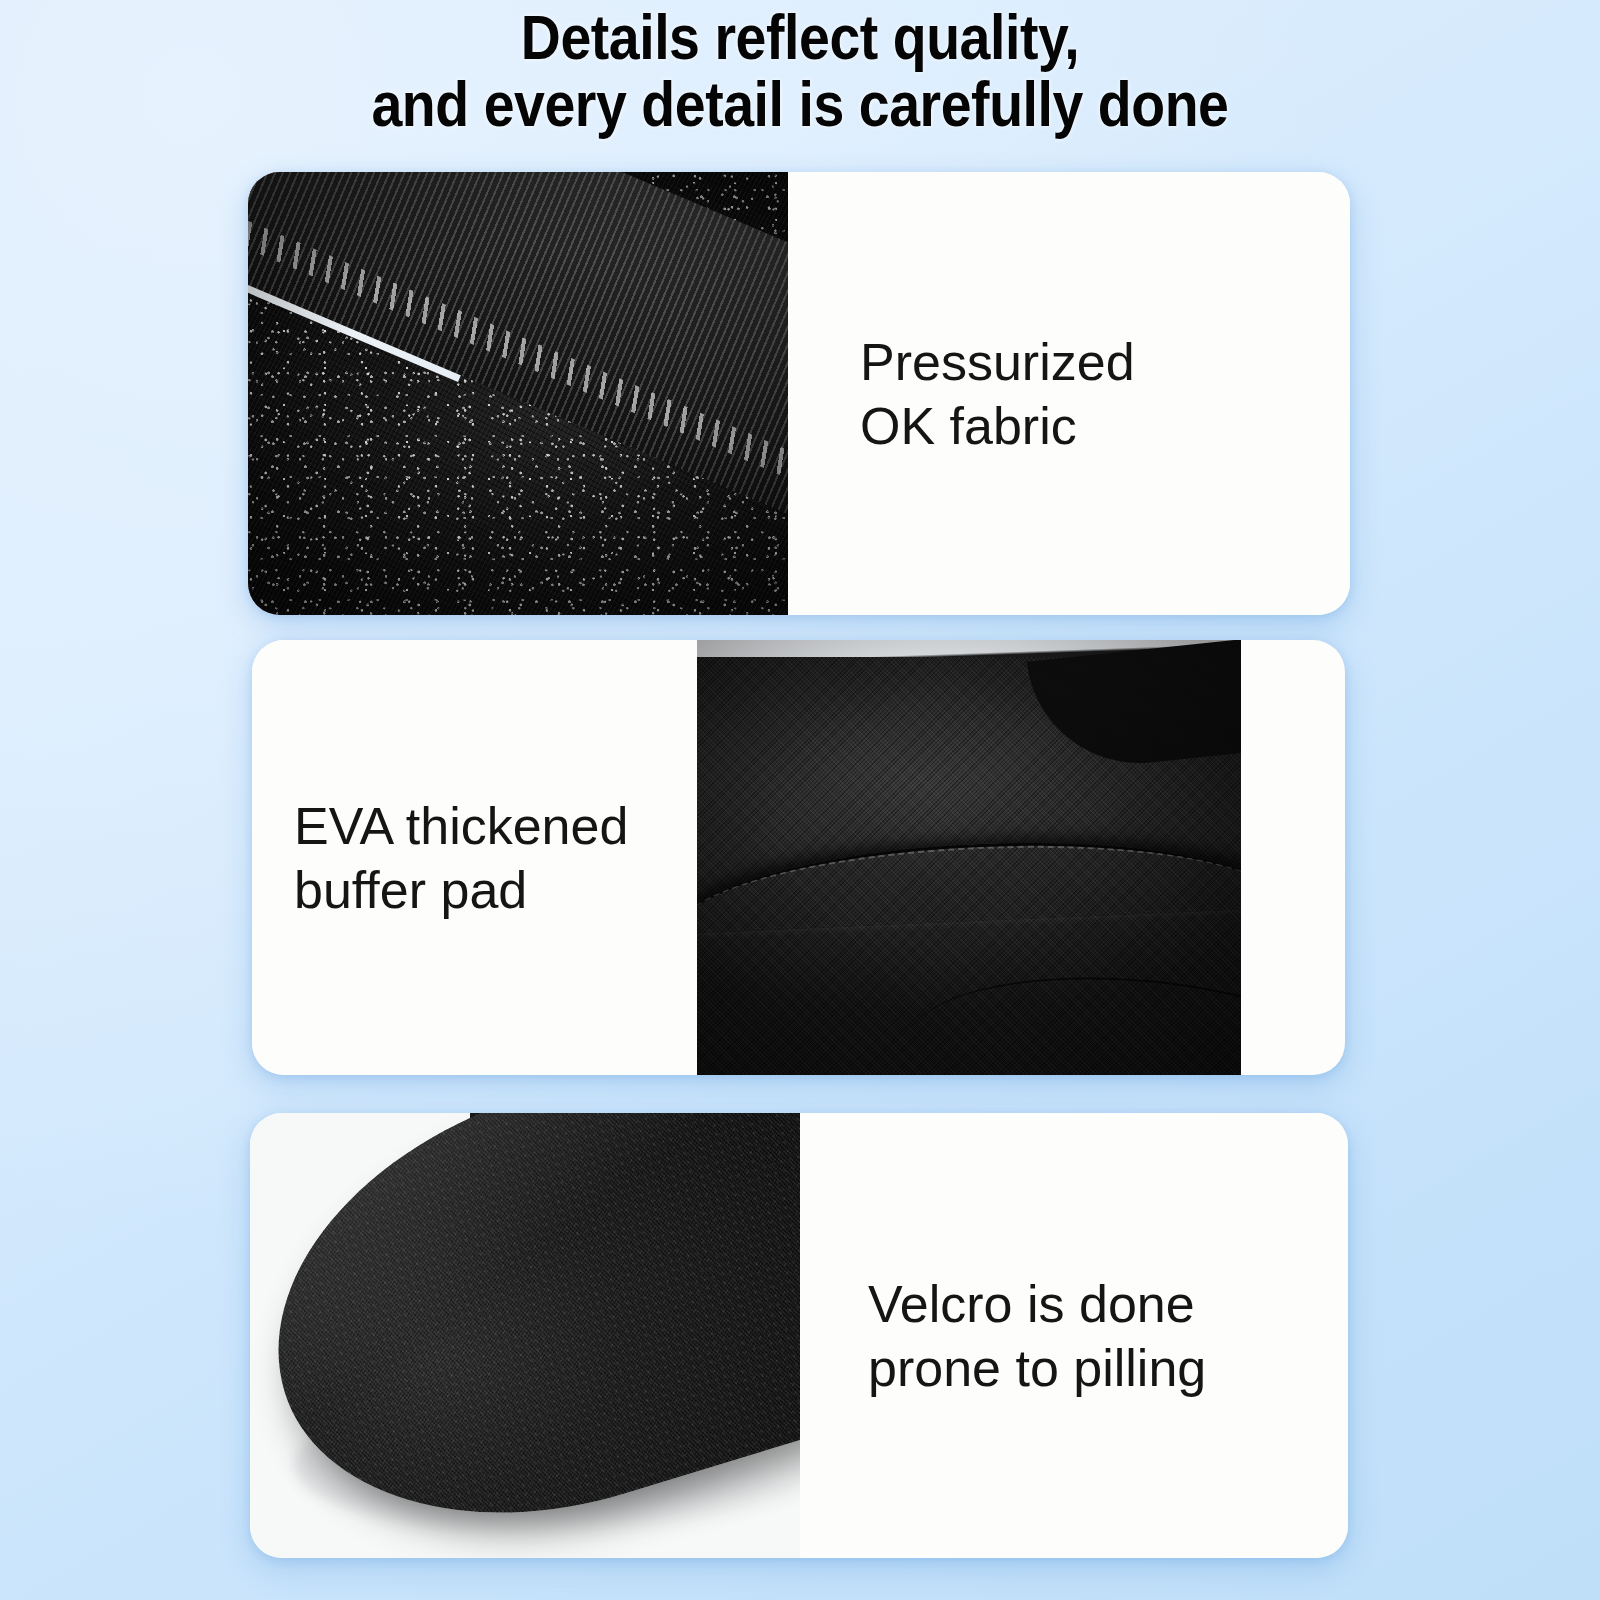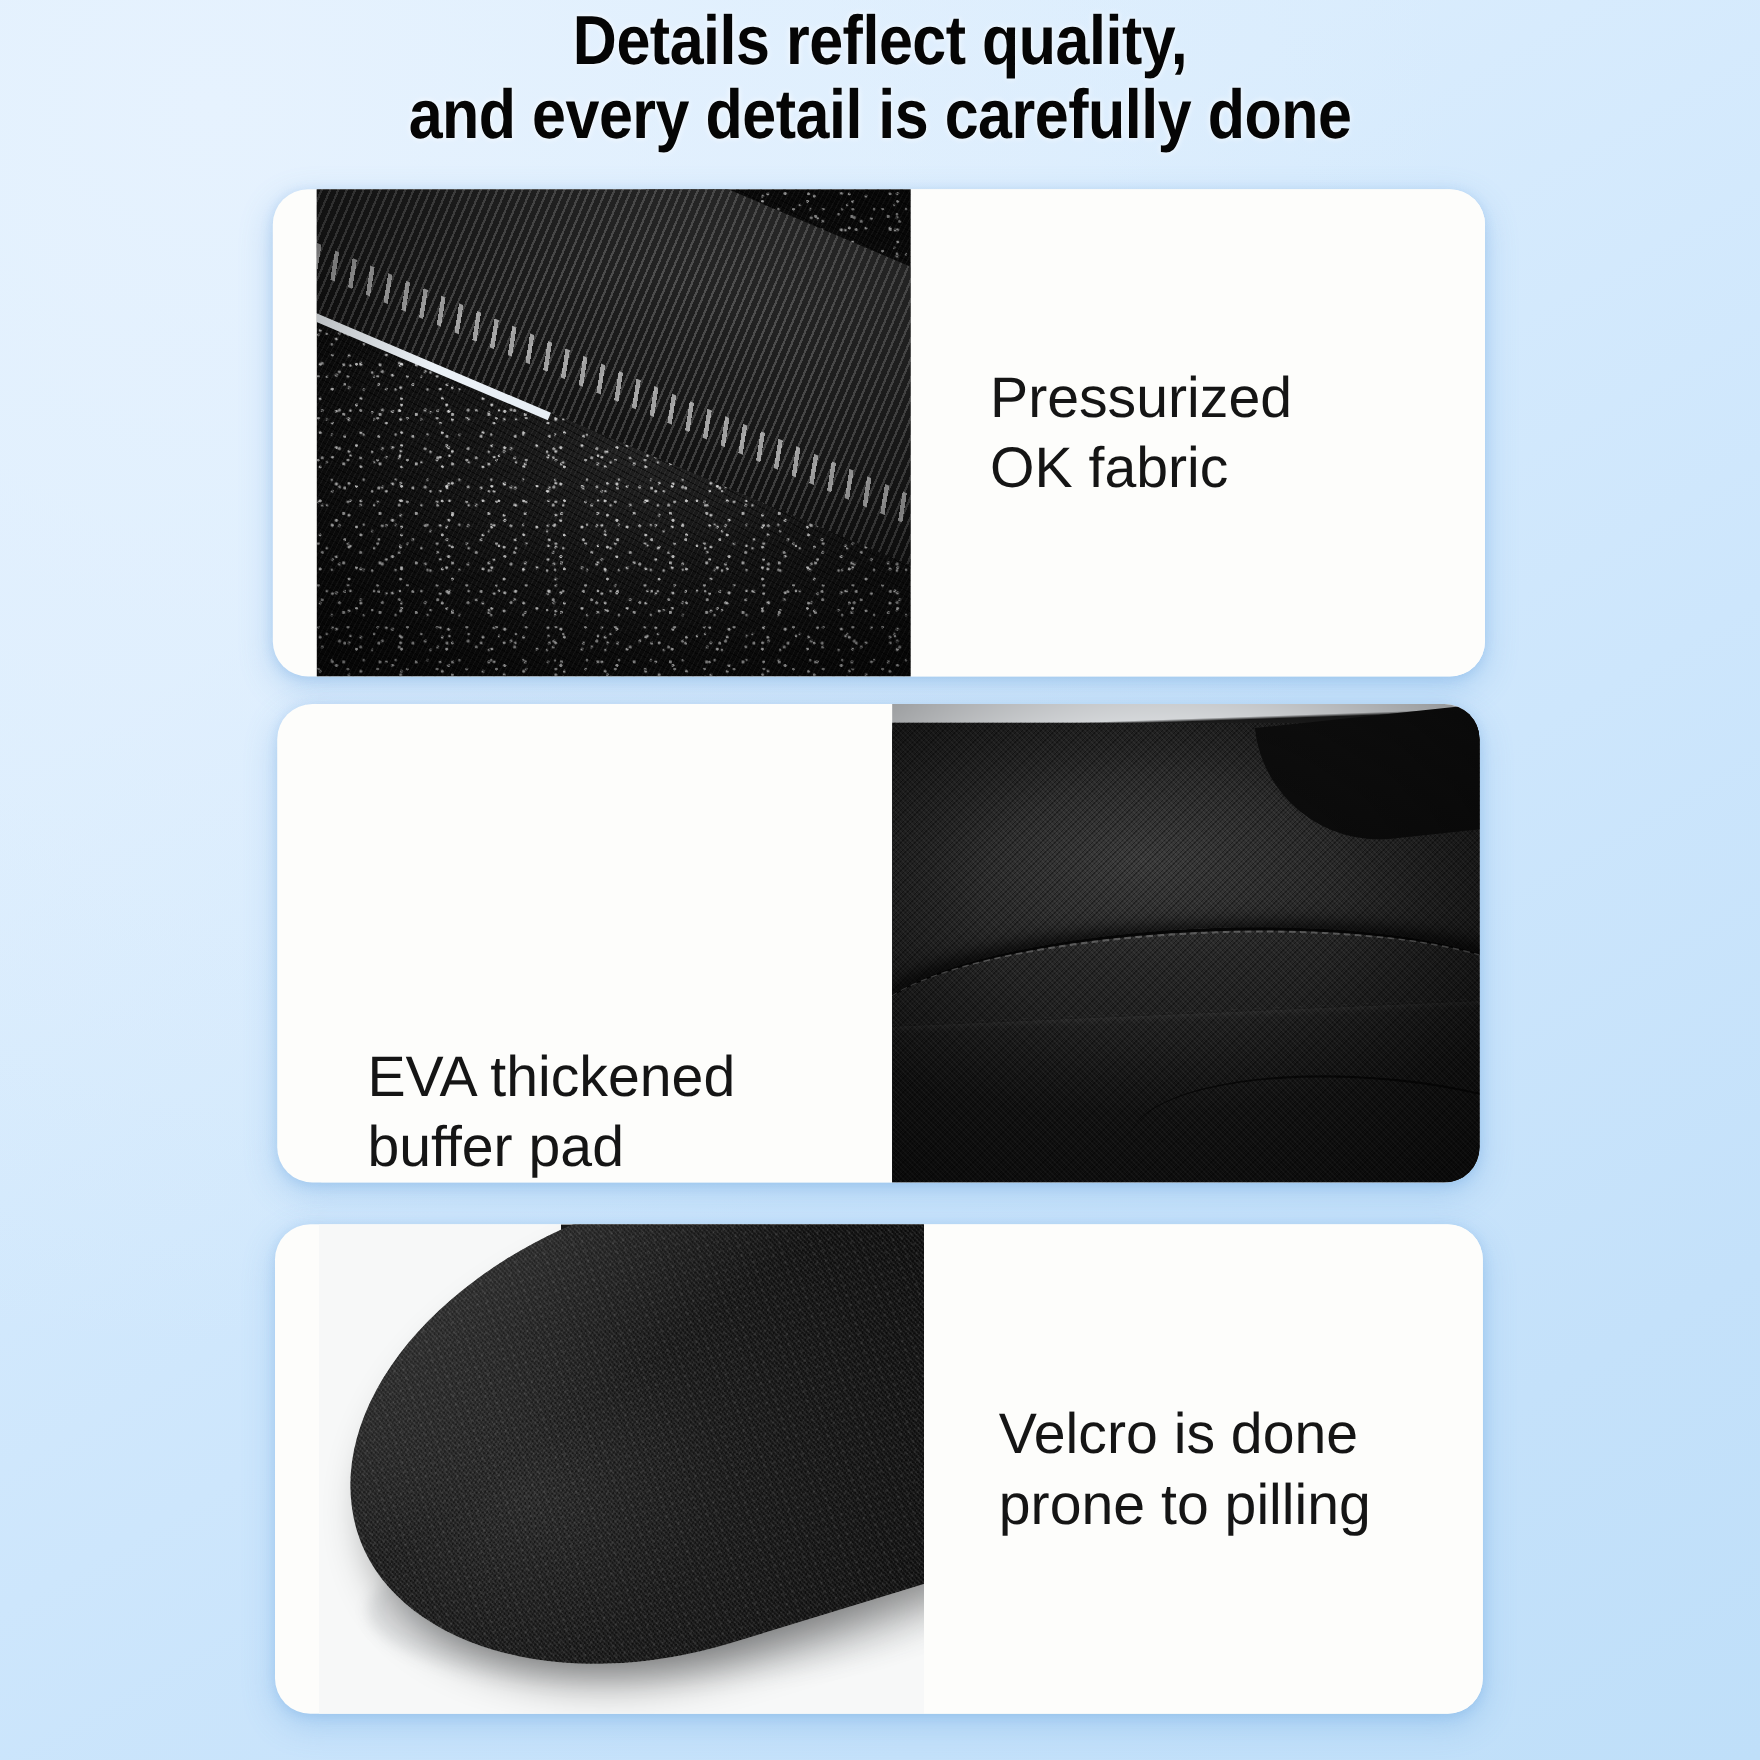--- a/index.html
+++ b/index.html
@@ -32,21 +32,21 @@
 
   
   .card{
     position:absolute;
     background:#fdfdfb;
     border-radius:32px;
     overflow:hidden;
     box-shadow:0 10px 30px rgba(86,152,220,0.30),
                0 2px 10px rgba(86,152,220,0.22);
   }
-  .card-inner{display:flex;width:100%;height:100%;padding-left:40px;}
+  .card-inner{display:flex;width:100%;height:100%;}
   .photo{position:relative;height:100%;overflow:hidden;background:#0b0b0b;}
   .textpane{
     position:relative;height:100%;background:#fdfdfb;
     display:flex;align-items:center;
   }
   .label{
     font-family:"Liberation Sans","DejaVu Sans",sans-serif;
     font-weight:400;
     font-size:52px;
     line-height:64px;
@@ -54,21 +54,21 @@
     white-space:pre-line;
   }
 
   
   #card-1{left:248px;top:172px;width:1102px;height:443px;}
   #card-1 .photo{width:540px;}
   #card-1 .textpane{width:562px;padding-left:72px;box-sizing:border-box;}
 
   
   #card-2{left:252px;top:640px;width:1093px;height:435px;}
-  #card-2 .textpane{width:519px;padding-left:42px;box-sizing:border-box;align-items:flex-end;}
+  #card-2 .textpane{width:445px;padding-left:42px;box-sizing:border-box;}
   #card-2 .photo{width:544px;}
 
   
   #card-3{left:250px;top:1113px;width:1098px;height:445px;}
   #card-3 .photo{width:550px;}
   #card-3 .textpane{width:548px;padding-left:68px;box-sizing:border-box;}
 
   
   .p1{
     background:

